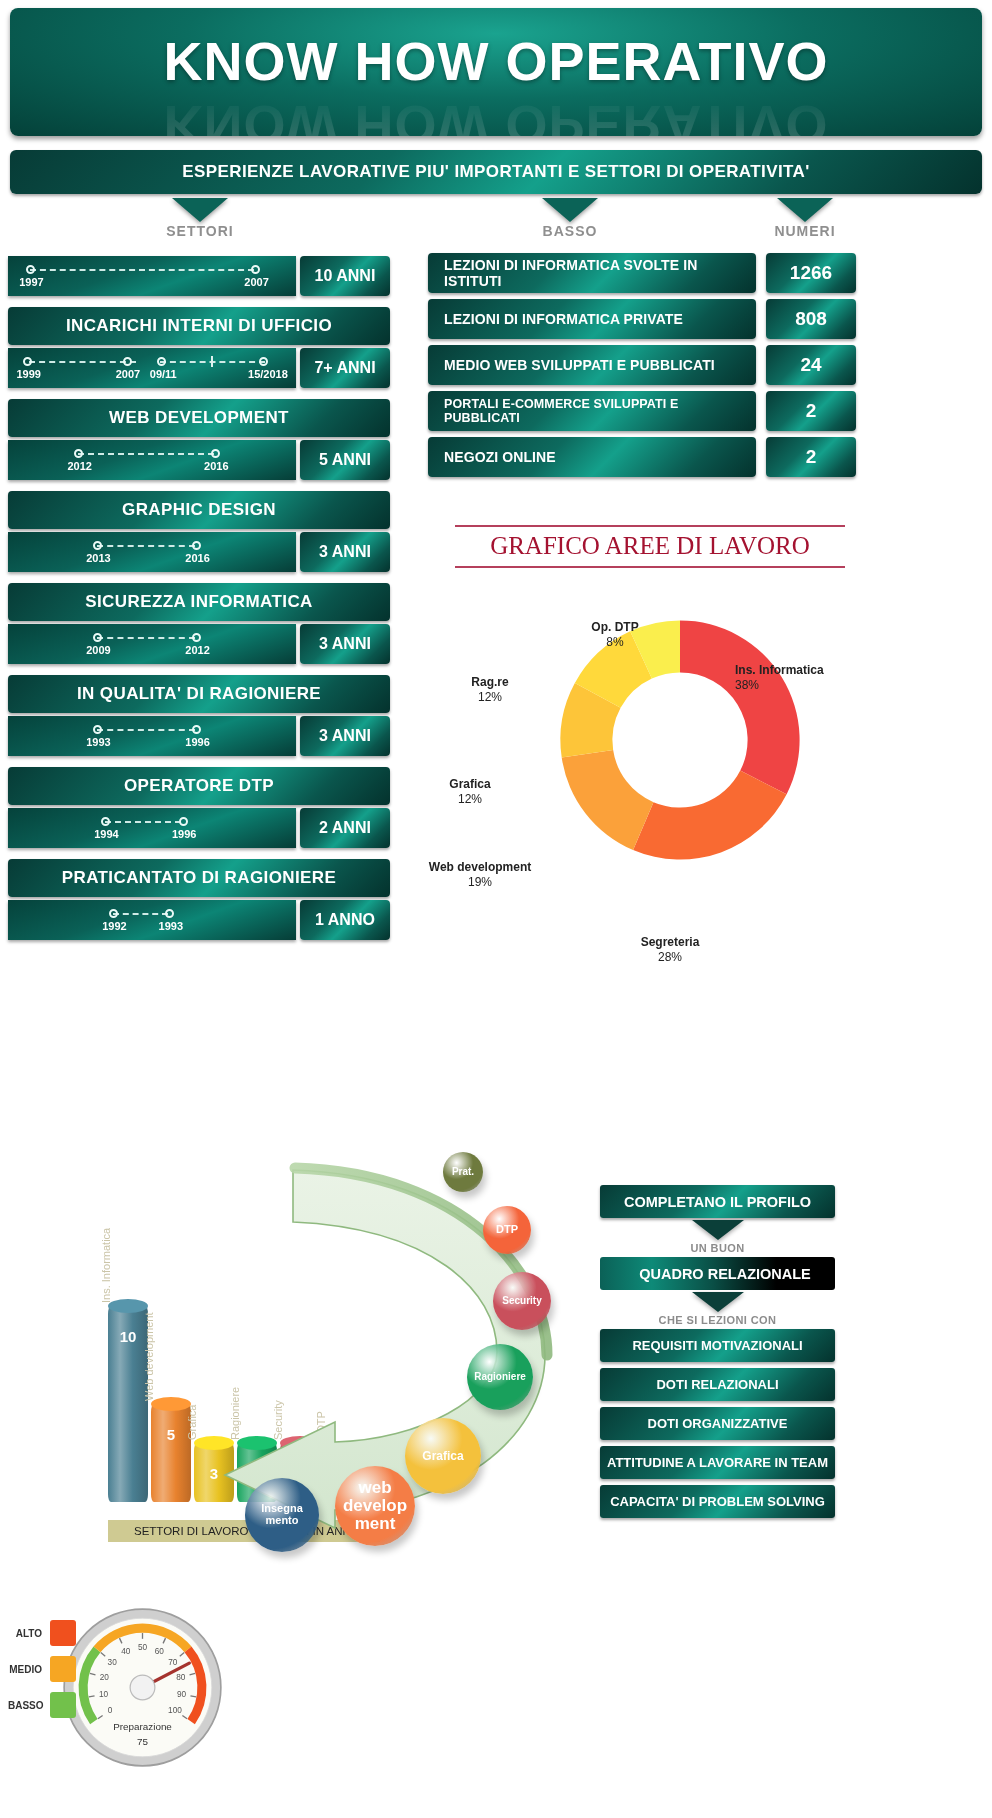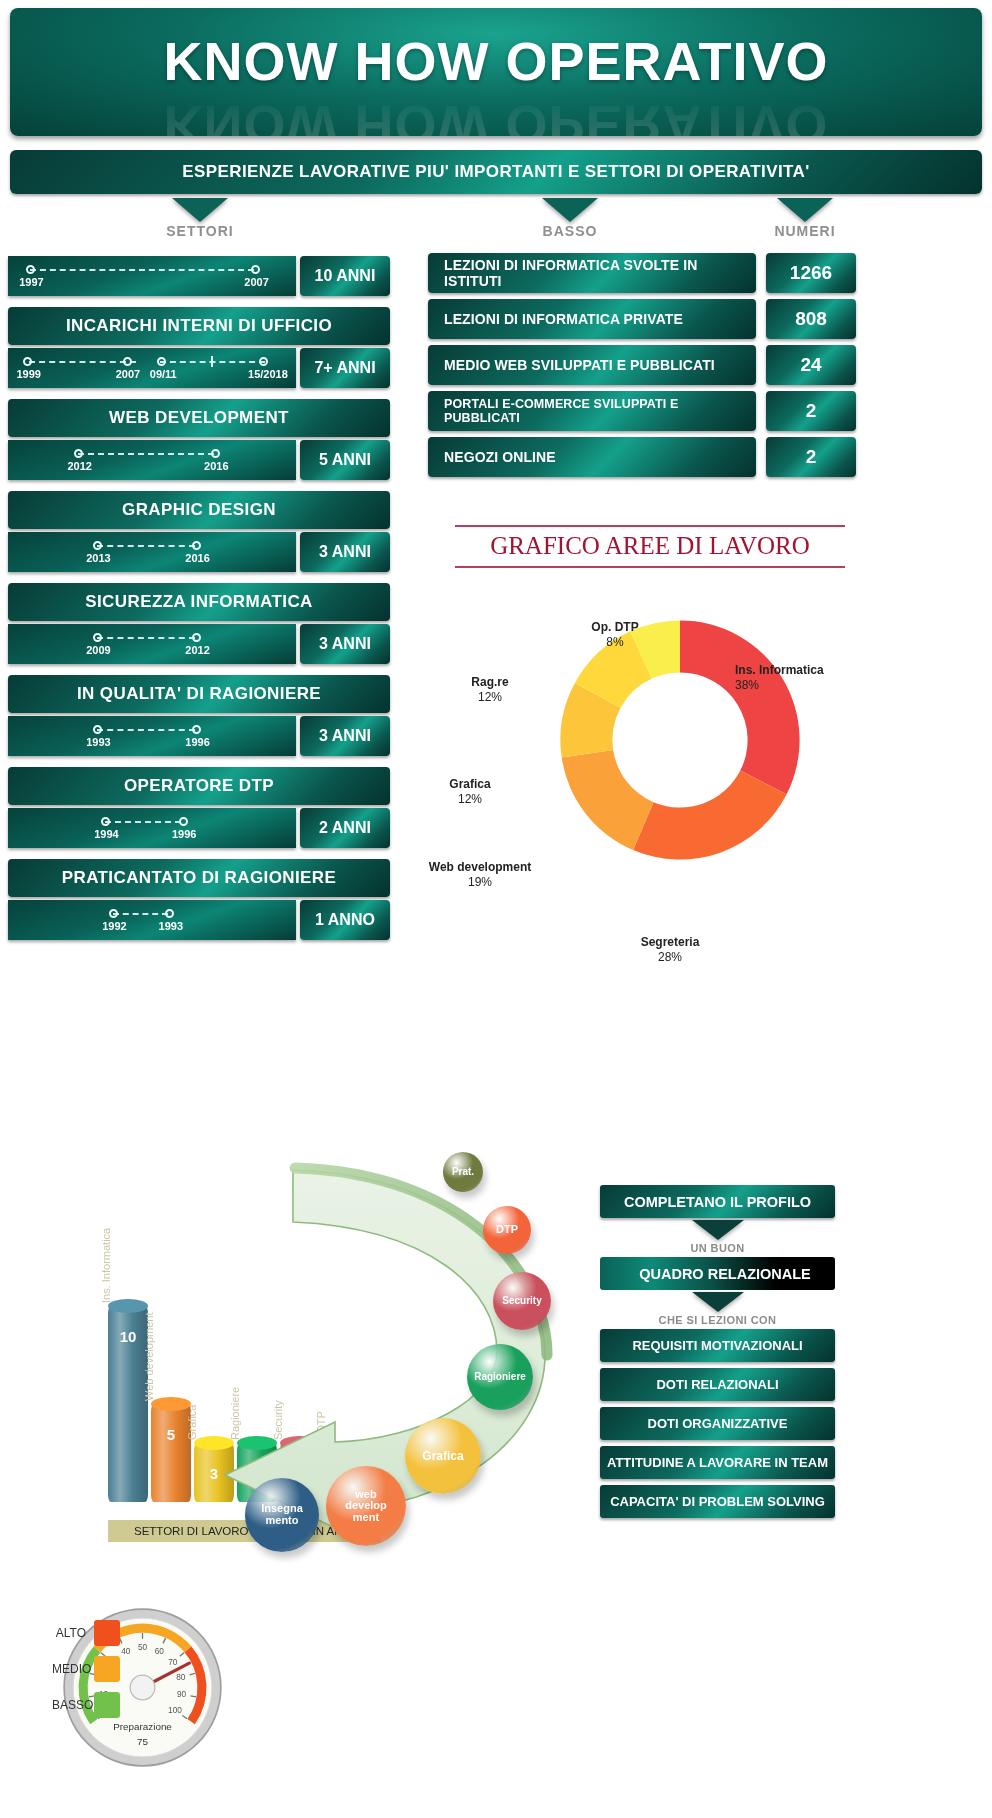--- a/index.html
+++ b/index.html
@@ -122,21 +122,21 @@
   }
   #barcaption {
     position:absolute; left:38px; bottom:-2px; width:272px; height:22px;
     background:#cfca92; color:#222; font-size:11.5px;
     display:flex; align-items:center; justify-content:center;
   }
   
   #gauge { position:absolute; left:60px; top:1605px; width:165px; height:165px; }
   .legend-item { position:absolute; display:flex; align-items:center; gap:8px; }
   .legend-item .sw { width:26px;height:26px;border-radius:3px; }
-  .legend-item .lb { font-size:12px; font-weight:normal; color:#333; width:34px; text-align:right;margin-left:44px; }
+  .legend-item .lb { font-size:10px; font-weight:bold; color:#333; width:34px; text-align:right; }
   
   #arrowzone { position:absolute; left:215px; top:1130px; width:390px; height:400px; }
   .bubble {
     position:absolute; border-radius:50%; color:#fff; font-weight:bold;
     display:flex; align-items:center; justify-content:center; text-align:center;
     line-height:1.05; box-shadow:3px 6px 7px rgba(0,0,0,.22);
   }
   
   #profile { position:absolute; left:600px; top:1185px; width:235px; }
   .pbox { width:235px; height:33px; font-size:14.5px; font-weight:bold; border-radius:3px; }
@@ -441,21 +441,21 @@
     </defs>
     <path d="M78 40 C 250 45, 330 145, 330 225 C 330 310, 235 378, 120 380 L 120 398 L 10 345 L 120 292 L 120 312 C 205 310, 282 268, 282 222 C 282 160, 215 98, 78 92 Z" fill="url(#gfill)" stroke="#8fb97f" stroke-width="1.6"></path>
     <path d="M80 38 C 250 43, 332 145, 332 225" fill="none" stroke="url(#gband)" stroke-width="11" stroke-linecap="round" opacity=".9"></path>
   </svg>
   <div id="bubbles">
       <div class="bubble" style="left: 228px; top: 22px; width: 40px; height: 40px; font-size: 10px; background: radial-gradient(circle at 34% 27%, rgba(255, 255, 255, 0.8) 0%, rgb(110, 122, 62) 42%, rgb(110, 122, 62) 70%, rgba(0, 0, 0, 0.333) 100%);">Prat.</div>
       <div class="bubble" style="left: 268px; top: 76px; width: 48px; height: 48px; font-size: 11px; background: radial-gradient(circle at 34% 27%, rgba(255, 255, 255, 0.8) 0%, rgb(244, 100, 58) 42%, rgb(244, 100, 58) 70%, rgba(0, 0, 0, 0.333) 100%);">DTP</div>
       <div class="bubble" style="left: 278px; top: 142px; width: 58px; height: 58px; font-size: 10px; background: radial-gradient(circle at 34% 27%, rgba(255, 255, 255, 0.8) 0%, rgb(201, 80, 92) 42%, rgb(201, 80, 92) 70%, rgba(0, 0, 0, 0.333) 100%);">Security</div>
       <div class="bubble" style="left: 252px; top: 214px; width: 66px; height: 66px; font-size: 10px; background: radial-gradient(circle at 34% 27%, rgba(255, 255, 255, 0.8) 0%, rgb(25, 160, 92) 42%, rgb(25, 160, 92) 70%, rgba(0, 0, 0, 0.333) 100%);">Ragioniere</div>
       <div class="bubble" style="left: 190px; top: 288px; width: 76px; height: 76px; font-size: 12px; background: radial-gradient(circle at 34% 27%, rgba(255, 255, 255, 0.8) 0%, rgb(244, 193, 60) 42%, rgb(244, 193, 60) 70%, rgba(0, 0, 0, 0.333) 100%);">Grafica</div>
-      <div class="bubble" style="left: 111px; top: 336px; width: 80px; height: 80px; font-size: 11px; background: radial-gradient(circle at 34% 27%, rgba(255, 255, 255, 0.8) 0%, rgb(244, 125, 70) 42%, rgb(244, 125, 70) 70%, rgba(0, 0, 0, 0.333) 100%);">web<br>develop<br>ment</div>
+      <div class="bubble" style="left: 120px; top: 336px; width: 80px; height: 80px; font-size: 17px; background: radial-gradient(circle at 34% 27%, rgba(255, 255, 255, 0.8) 0%, rgb(244, 125, 70) 42%, rgb(244, 125, 70) 70%, rgba(0, 0, 0, 0.333) 100%);">web<br>develop<br>ment</div>
       <div class="bubble" style="left: 30px; top: 348px; width: 74px; height: 74px; font-size: 11px; background: radial-gradient(circle at 34% 27%, rgba(255, 255, 255, 0.8) 0%, rgb(46, 94, 134) 42%, rgb(46, 94, 134) 70%, rgba(0, 0, 0, 0.333) 100%);">Insegna<br>mento</div>
     </div>
 </div>
 
 <div id="profile">
   <div class="pbox plate">COMPLETANO IL PROFILO</div>
   <div class="parrow"></div>
   <div class="pconn">UN BUON</div>
   <div class="pbox black" style="display:flex;align-items:center;justify-content:center;color:#fff;">QUADRO RELAZIONALE</div>
   <div class="parrow"></div>

